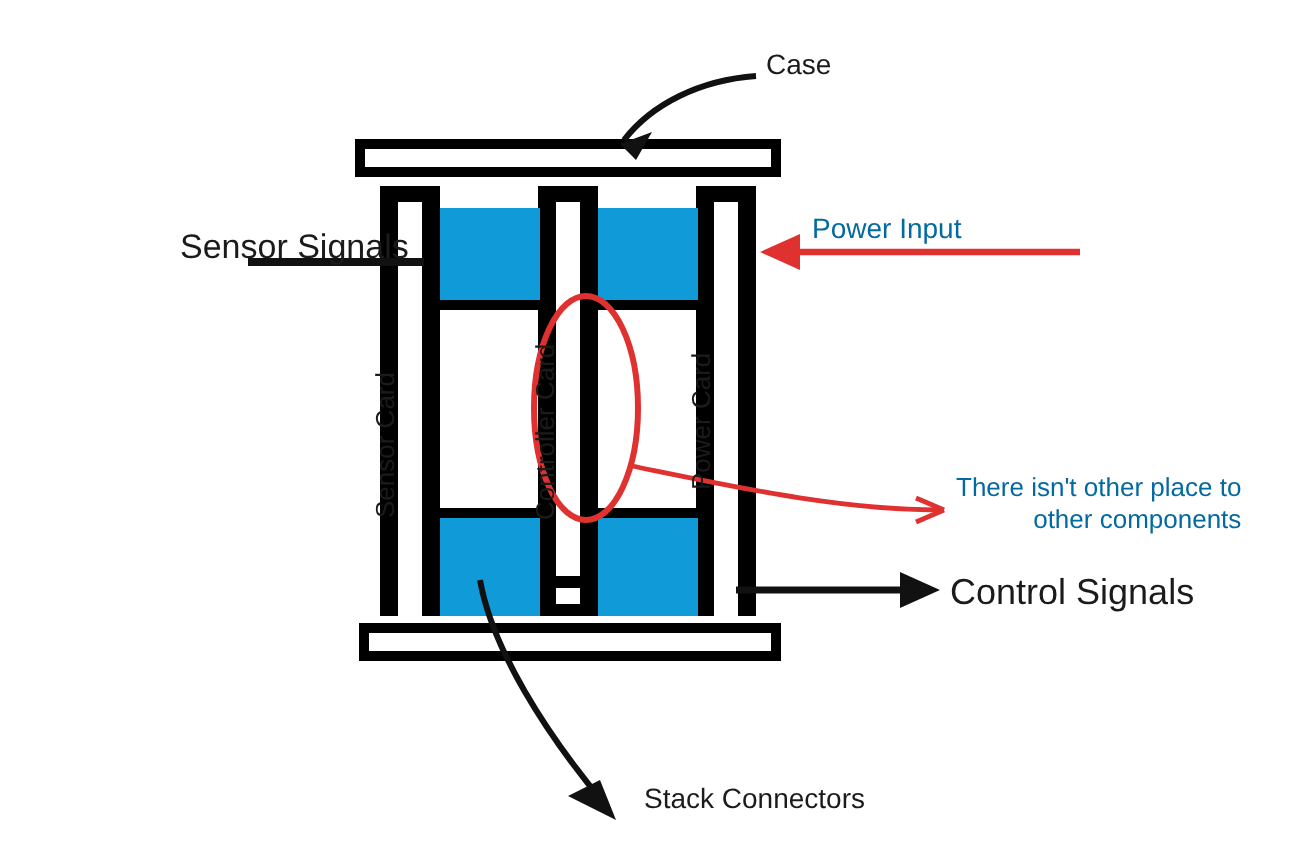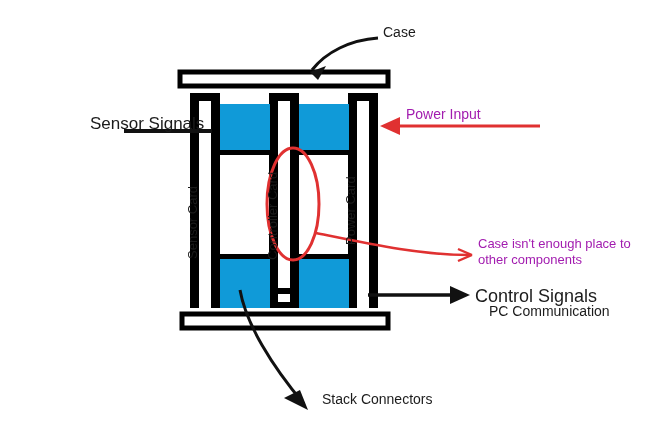--- a/index.html
+++ b/index.html
@@ -1,22 +1,22 @@
 <!DOCTYPE html>
 <html><head>
 <meta charset="utf-8">
 <style>
   html,body{margin:0;padding:0;background:#ffffff;}
   body{width:656px;height:432px;position:relative;overflow:hidden;
        font-family:"Liberation Sans","DejaVu Sans",sans-serif;}
-  #stage{position:absolute;left:0;top:0;width:656px;height:320px;}
+  #stage{position:absolute;left:0;top:0;width:656px;height:320px;text-align:right;}
   svg{position:absolute;left:0;top:0;}
   .lbl{position:absolute;white-space:pre;line-height:1.25;}
   .blk{color:#1b1b1b;}
-  .red{color:#a21caf;}
+  .red{color:#0369a1;}
   .vlbl{transform-origin:0 0;transform:rotate(-90deg);}
 </style>
 </head>
 <body>
 
 <div id="stage">
 
   <svg width="656" height="432" viewBox="0 0 656 432">
 
     <g>
@@ -87,26 +87,25 @@
     <path d="M 308 410 L 300 390 L 284 398 Z" fill="#111111"></path>
 
   </svg>
 
   <div class="lbl blk" style="left:383px;top:24px;font-size:14px;">Case</div>
 
   <div class="lbl blk" style="left:90px;top:113px;font-size:17px;">Sensor Signals</div>
 
   <div class="lbl red" style="left:406px;top:106px;font-size:14px;">Power Input</div>
 
-  <div class="lbl red" style="left:478px;top:236px;font-size:13px;">Case isn't enough place to
+  <div class="lbl red" style="left:478px;top:236px;font-size:13px;">There isn't other place to
 other components</div>
 
   <div class="lbl blk" style="left:475px;top:285px;font-size:18px;">Control Signals</div>
 
-  <div class="lbl blk" style="left:489px;top:303px;font-size:14px;">PC Communication</div>
 
   <div class="lbl blk" style="left:322px;top:391px;font-size:14px;">Stack Connectors</div>
 
   <div class="lbl blk vlbl" style="left:185px;top:259px;font-size:13px;">Sensor Card</div>
 
   <div class="lbl blk vlbl" style="left:265px;top:260px;font-size:13px;">Controller Card</div>
 
   <div class="lbl blk vlbl" style="left:343px;top:245px;font-size:13px;">Power Card</div>
 
 </div>

